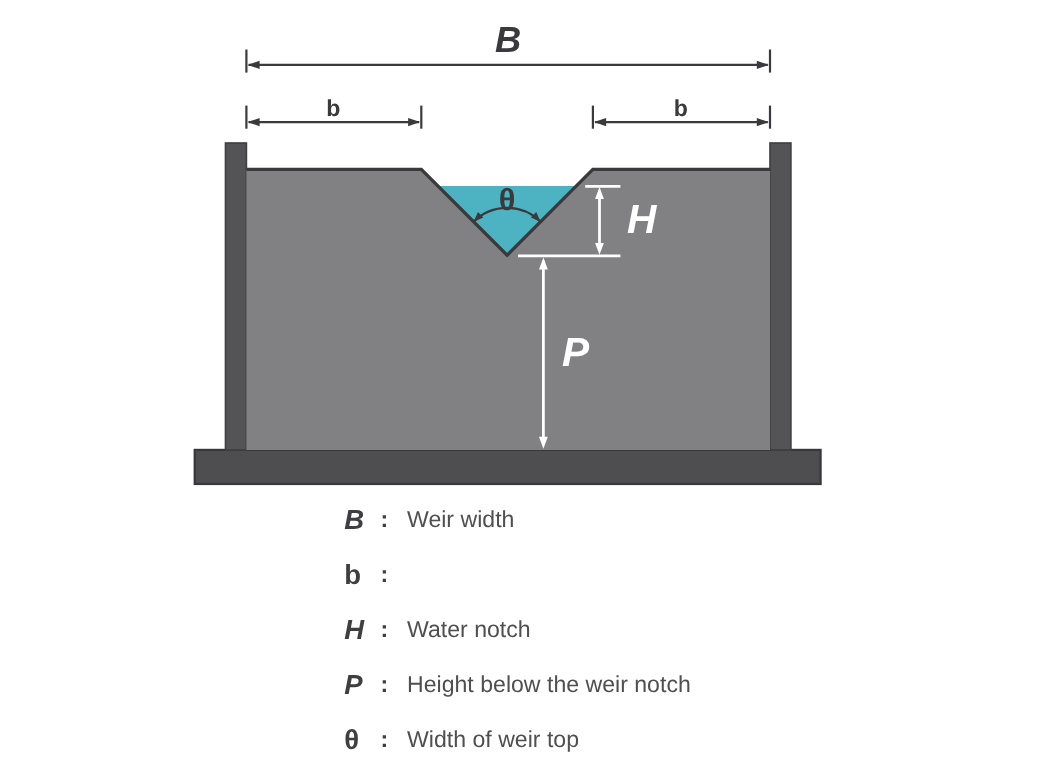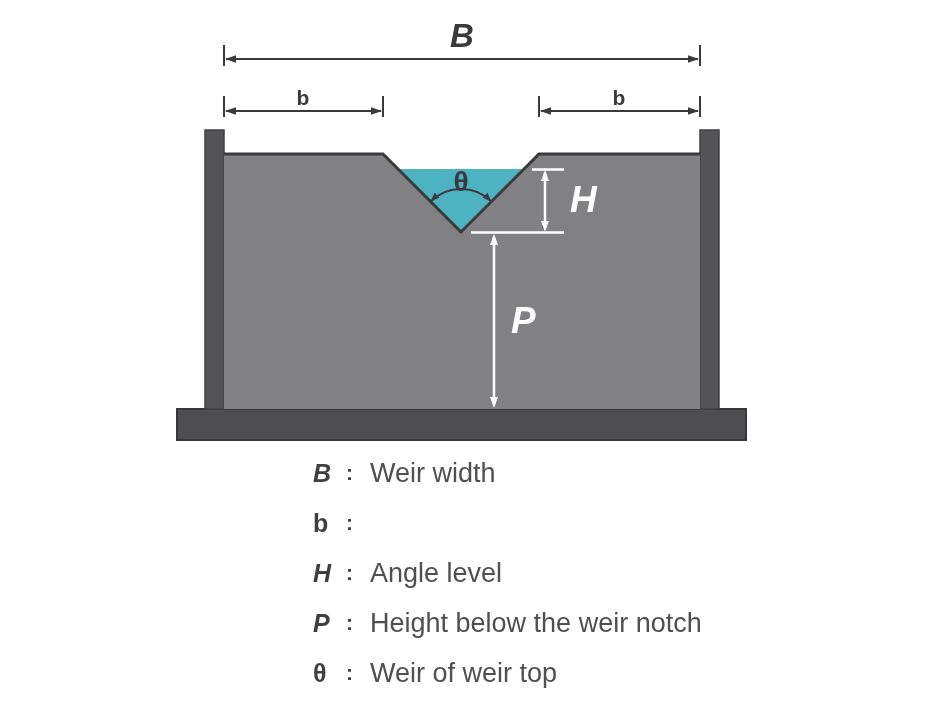--- a/index.html
+++ b/index.html
@@ -45,21 +45,21 @@
     flex: 0 0 auto;
   }
   .legend-sym.italic { font-style: italic; }
   .legend-colon {
     font-size: 21px;
     font-weight: bold;
     color: #3f3f41;
     margin-right: 17px;
     flex: 0 0 auto;
   }
-  .legend-desc { font-size: 27px; color: #4f4f4f; white-space: nowrap; }
+  .legend-desc { font-size: 21px; color: #4f4f4f; white-space: nowrap; }
 </style>
 </head>
 <body>
 
 <div class="page">
 
   <svg class="diagram-svg" width="945" height="460" viewBox="0 0 945 460">
 
     <rect x="177" y="409" width="569" height="31" class="base-rect" fill="#4e4e50"></rect>
 
@@ -129,27 +129,27 @@
       <span class="legend-colon">:</span>
       <span class="legend-desc">Weir width</span>
     </div>
     <div class="legend-row">
       <span class="legend-sym">b</span>
       <span class="legend-colon">:</span>
     </div>
     <div class="legend-row">
       <span class="legend-sym italic">H</span>
       <span class="legend-colon">:</span>
-      <span class="legend-desc">Angle level</span>
+      <span class="legend-desc">Water notch</span>
     </div>
     <div class="legend-row">
       <span class="legend-sym italic">P</span>
       <span class="legend-colon">:</span>
       <span class="legend-desc">Height below the weir notch</span>
     </div>
     <div class="legend-row">
       <span class="legend-sym">θ</span>
       <span class="legend-colon">:</span>
-      <span class="legend-desc">Weir of weir top</span>
+      <span class="legend-desc">Width of weir top</span>
     </div>
   </div>
 
 </div>
 
 </body></html>

